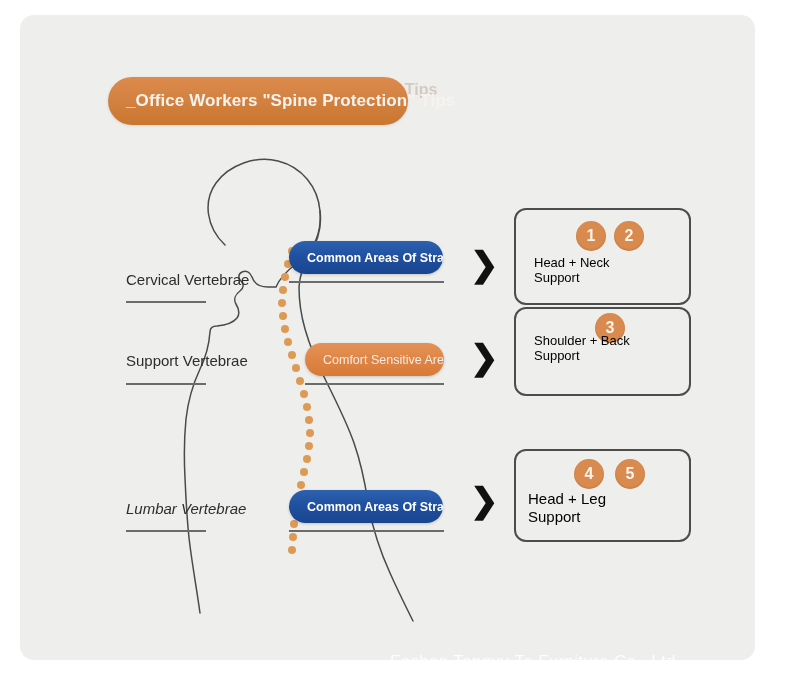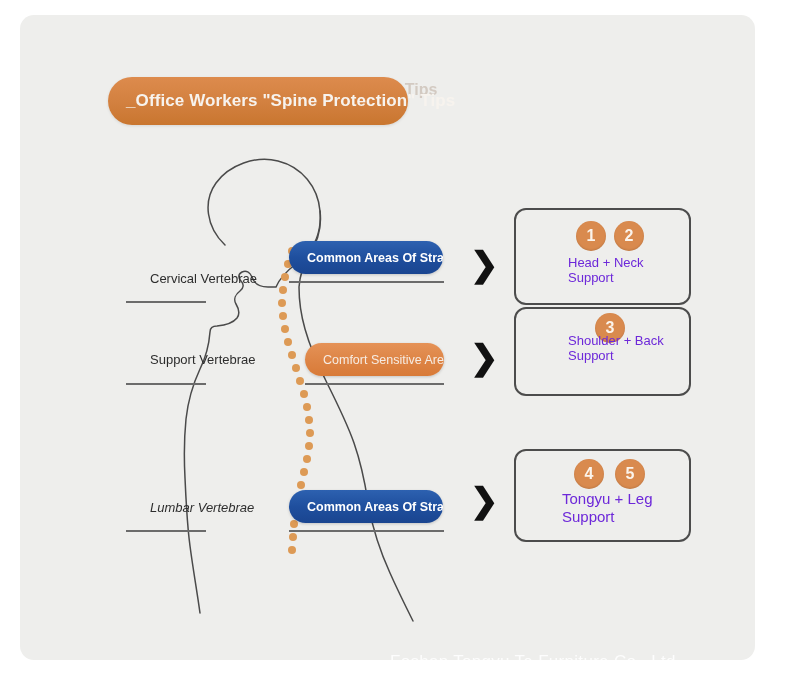--- a/index.html
+++ b/index.html
@@ -70,23 +70,22 @@
     position: absolute;
     left: 0; top: 0;
     width: 735px; height: 645px;
     pointer-events: none;
   }
 
   
   .vert-label {
     position: absolute;
     color: #2d2d2d;
-    font-size: 13px;
-    white-space: nowrap;
-    margin-left: 24px;
+    font-size: 15px;
+    white-space: nowrap;
   }
   .vert-rule {
     position: absolute;
     height: 2px;
     background: #6b6b6b;
     width: 80px;
   }
 
   
   .callout {
@@ -145,25 +144,24 @@
     color: #fbf4ec;
     font-size: 16px;
     font-weight: bold;
     display: flex;
     align-items: center;
     justify-content: center;
     box-shadow: inset 0 -1px 2px rgba(0,0,0,0.12);
   }
   .support-label {
     position: absolute;
-    color: #6d28d9;
+    color: #000000;
     font-size: 13px;
     line-height: 15px;
     white-space: pre-line;
-    margin-left: 34px;
   }
   .support-label.big {
     font-size: 15px;
     line-height: 18px;
   }
 
   
   #watermark {
     position: absolute;
     left: 370px;
@@ -273,18 +271,18 @@
   <div class="chevron" style="left:450px; top:325px;">❯</div>
   <div class="support-box" style="left:494px; top:292px; width:177px; height:89px;"></div>
   <div class="badge" style="left:575px; top:298px;">3</div>
   <div class="support-label" style="left:514px; top:318px;">Shoulder + Back
 Support</div>
 
   <div class="chevron" style="left:450px; top:468px;">❯</div>
   <div class="support-box" style="left:494px; top:434px; width:177px; height:93px;"></div>
   <div class="badge" style="left:554px; top:444px;">4</div>
   <div class="badge" style="left:595px; top:444px;">5</div>
-  <div class="support-label big" style="left:508px; top:475px;">Tongyu + Leg
+  <div class="support-label big" style="left:508px; top:475px;">Head + Leg
 Support</div>
 
   <div id="watermark">Foshan Tongyu Te Furniture Co., Ltd.</div>
 
 </div>
 
 </body></html>

